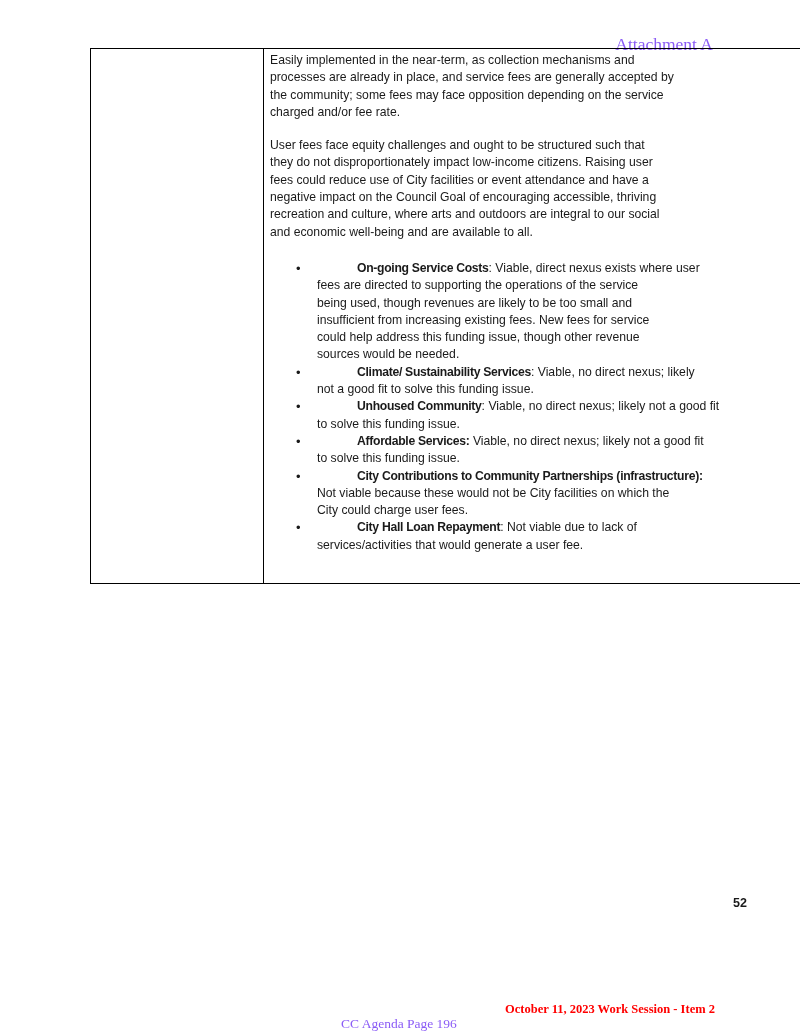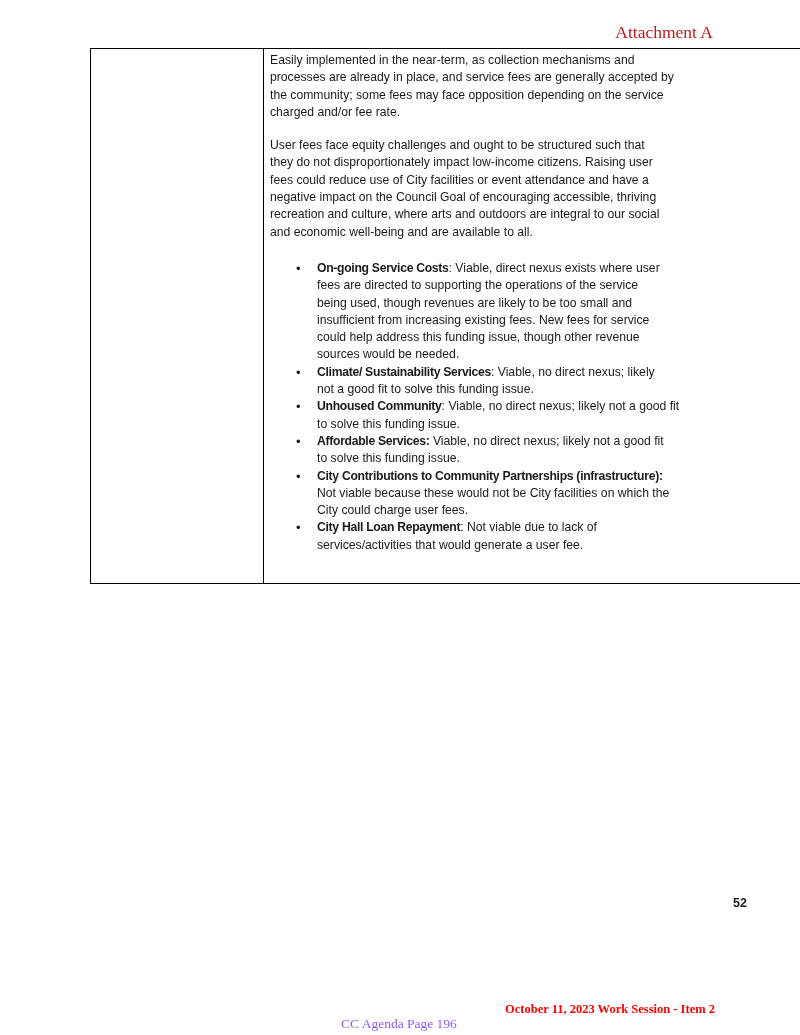--- a/index.html
+++ b/index.html
@@ -10,23 +10,23 @@
   html,body{margin:0;padding:0;background:#ffffff;}
   .page{
     position:relative;
     width:800px;height:1035px;
     background:#ffffff;
     font-family:"Liberation Sans",sans-serif;
     color:var(--text);
     overflow:hidden;
   }
   .doc-header{
-    position:absolute;top:22px;right:87px;
+    position:absolute;top:34px;right:87px;
     font-family:"Liberation Serif",serif;
-    font-size:17.5px;color:#b91c1c;
+    font-size:17.5px;color:#8b5cf6;
   }
   .doc-table{
     position:absolute;left:90px;top:48px;
     width:723px;height:536px;
     border:1.3px solid var(--border);
     display:flex;box-sizing:border-box;
   }
   .cell-left{
     width:172px;flex:0 0 172px;
     border-right:1.3px solid var(--border);
@@ -49,21 +49,21 @@
   ul.bullets li{
     position:relative;
     padding-left:47px;
     white-space:pre-line;
   }
   ul.bullets li::before{
     content:"\2022";
     position:absolute;left:26px;top:0;
     font-size:13px;
   }
-  ul.bullets b{letter-spacing:-0.3px;}
+  ul.bullets b{letter-spacing:-0.3px;margin-left:40px;}
   .page-number{
     position:absolute;top:896px;left:733px;
     font-size:12.5px;
     font-weight:bold;
   }
   .footer-agenda{
     position:absolute;top:1016px;left:341px;
     font-family:Liberation Serif, serif;
     font-size:13.5px;color:#8b5cf6;
   }

